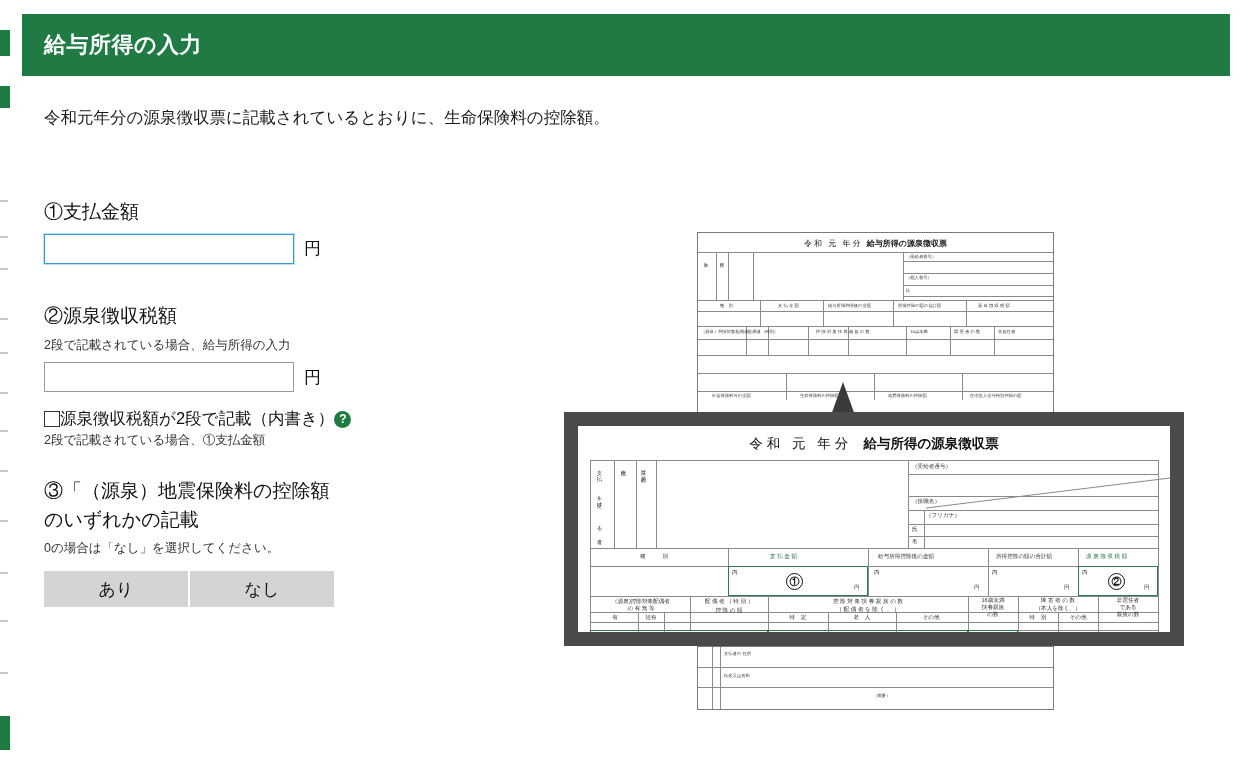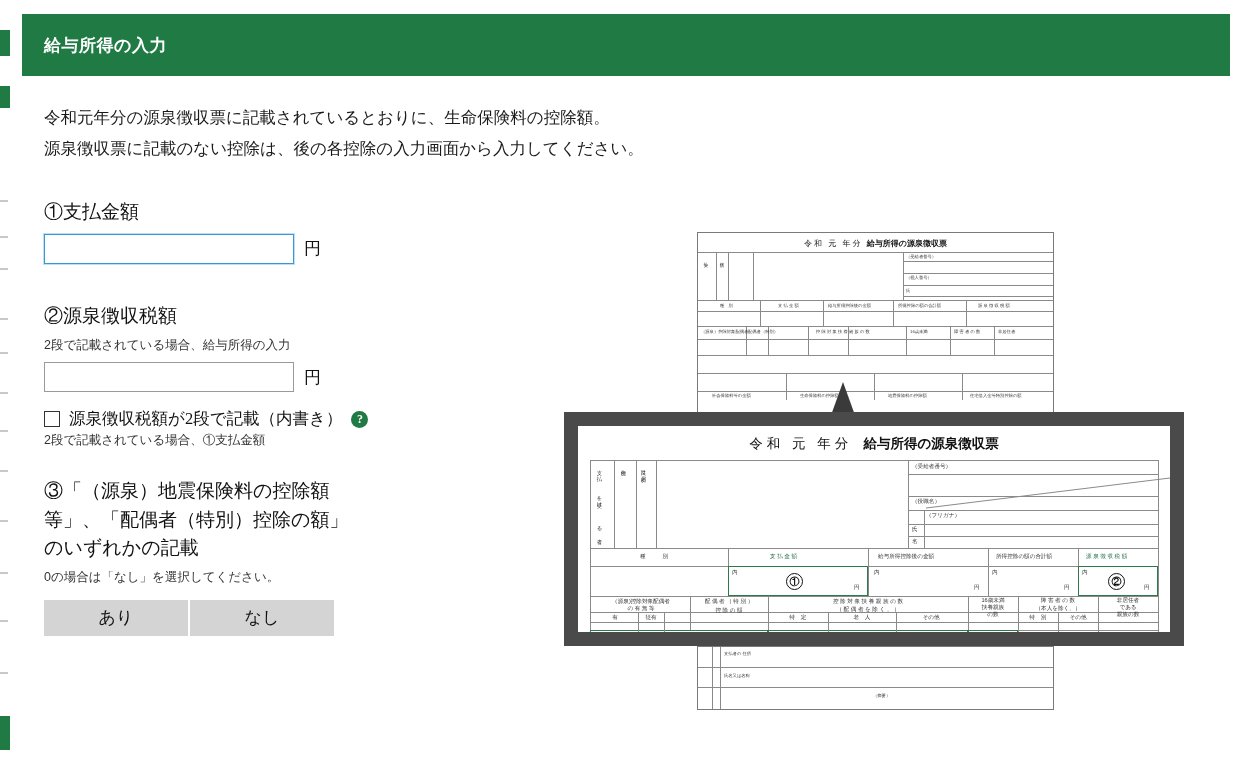--- a/index.html
+++ b/index.html
@@ -50,21 +50,21 @@
     left: 0;
     top: 0;
     width: 1208px;
     height: 62px;
     background: #1f7a44;
     display: flex;
     align-items: center;
   }
   .banner-title {
     color: #ffffff;
-    font-size: 17px;
+    font-size: 22px;
     font-weight: bold;
     margin-left: 22px;
     letter-spacing: 0.5px;
   }
 
   .intro {
     position: absolute;
     left: 22px;
     top: 88px;
     font-size: 16.5px;
@@ -113,23 +113,21 @@
     box-shadow: 0 0 0 1px #bfdff5;
   }
   .unit {
     font-size: 17px;
     color: #111111;
   }
 
   .chk-row {
     display: flex;
     align-items: center;
-    gap: 9px;
     margin: 16px 0 2px 0;
-    font-family: Liberation Serif, serif;
   }
   .chk-box {
     width: 14px;
     height: 14px;
     border: 1.6px solid #333333;
     background: #ffffff;
     display: inline-block;
   }
   .chk-text {
     font-size: 16.5px;
@@ -311,21 +309,20 @@
 </div>
 
 <div class="card">
 
   <div class="banner">
     <div class="banner-title">給与所得の入力</div>
   </div>
 
   <div class="intro">
     <div>令和元年分の源泉徴収票に記載されているとおりに、生命保険料の控除額。</div>
-    <div>源泉徴収票に記載のない控除は、後の各控除の入力画面から入力してください。</div>
   </div>
 
   <div class="form-col">
 
     <div class="field-label">①支払金額</div>
     <div class="input-row">
       <input class="amount focused" type="text" value="" placeholder="" style="">
       <span class="unit">円</span>
     </div>
 
@@ -341,21 +338,20 @@
     <div class="chk-row">
       <span class="chk-box"></span>
       <span class="chk-text">源泉徴収税額が2段で記載（内書き）</span>
       <span class="help-icon">?</span>
     </div>
     <div class="field-sub">2段で記載されている場合、①支払金額</div>
 
     <div class="q3-block">
       <div class="q3-label">
         <div>③「（源泉）地震保険料の控除額</div>
-        <div>等」、「配偶者（特別）控除の額」</div>
         <div>のいずれかの記載</div>
       </div>
       <div class="field-sub" style="margin-top:6px;">0の場合は「なし」を選択してください。</div>
       <div class="btn-group">
         <button class="seg-btn">あり</button>
         <button class="seg-btn">なし</button>
       </div>
     </div>
   </div>
 

